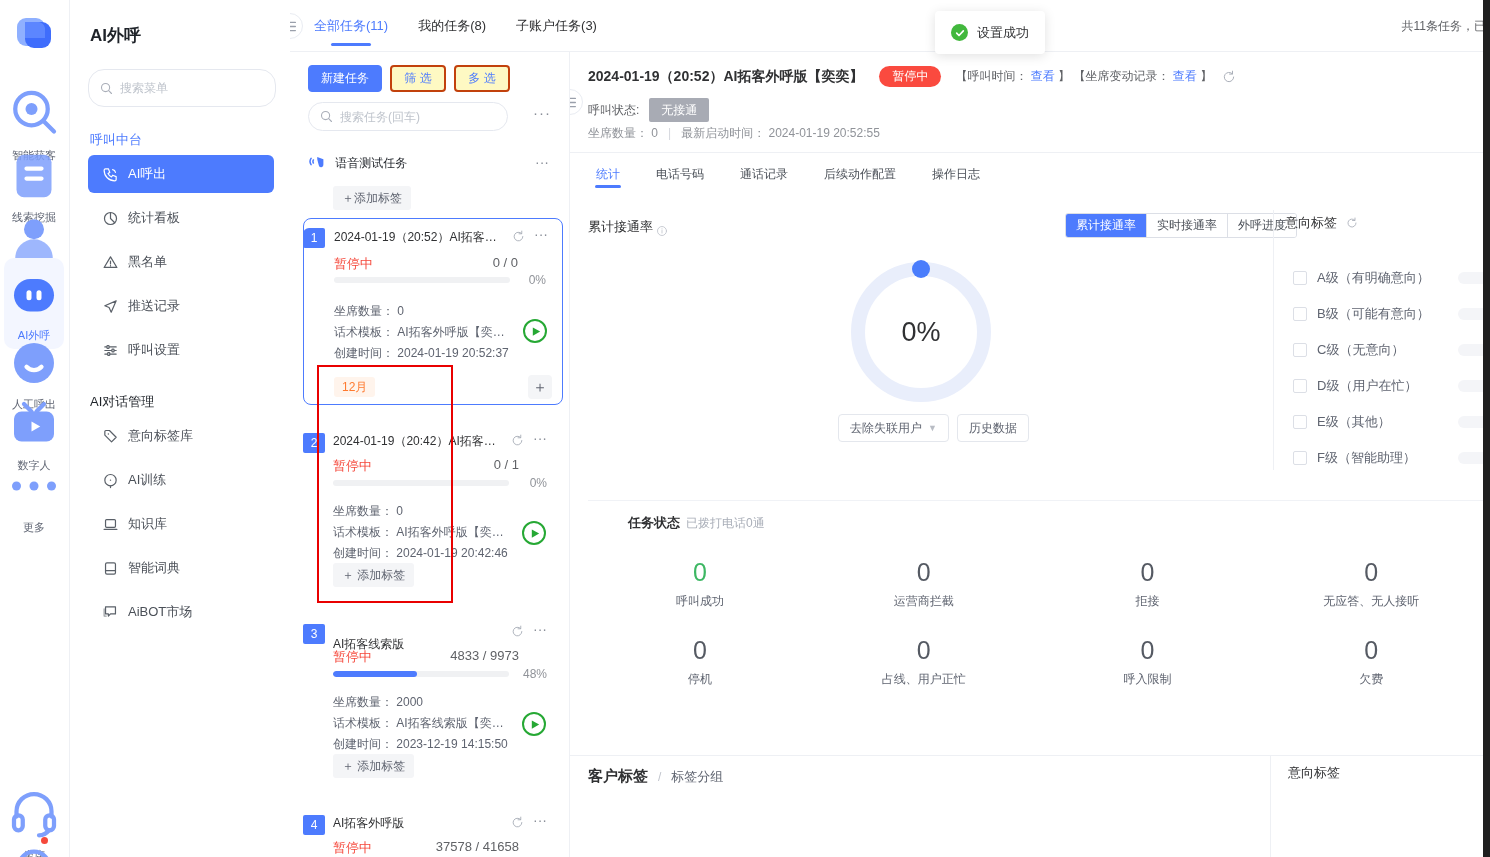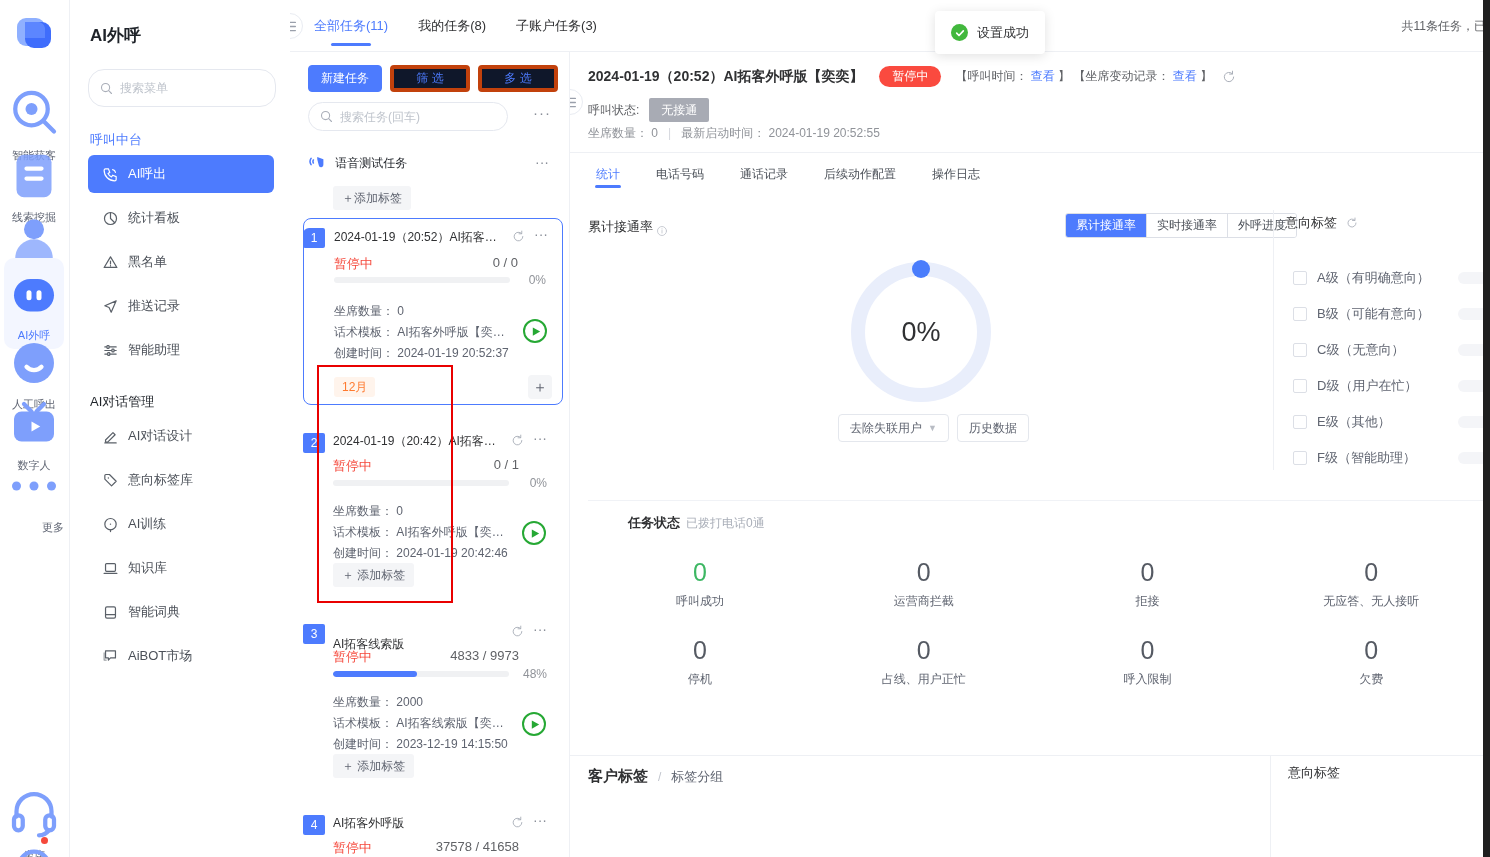--- a/index.html
+++ b/index.html
@@ -39,21 +39,21 @@
   .ttab { position:relative; display:flex; align-items:center; font-size:13px; color:#303133; cursor:pointer;text-align:right; }
   .ttab.active { color:#4d7bfe; }
   .ttab.active::after { content:""; position:absolute; left:50%; transform:translateX(-50%); bottom:6px; width:40px; height:3px; border-radius:2px; background:#4d7bfe; }
   #topbar .right-text { position:absolute; right:4px; top:18px; color:#606266; font-size:12px; white-space:nowrap; }
 
   
   #tasks { position:absolute; left:290px; top:52px; width:280px; bottom:0; border-right:1px solid #eef0f4; background:#fff; z-index:2; }
   .btn-row { position:absolute; left:18px; top:13px; display:flex; gap:8px; }
   .btn { height:27px; border-radius:4px; font-size:12px; display:flex; align-items:center; justify-content:center; cursor:pointer; white-space:nowrap; }
   .btn.primary { width:74px; background:#4d7bfe; color:#fff; border:1px solid #4d7bfe; }
-  .btn.ghost { width:80px; background:#0f172a; color:#4d7bfe; border:4px solid #c2410c; }
+  .btn.ghost { width:56px; background:#fef9c3; color:#4d7bfe; border:2px solid #c2410c; }
   .t-search { position:absolute; left:18px; top:50px; width:200px; height:29px; border:1px solid #e5e8ef; border-radius:15px; display:flex; align-items:center; padding:0 10px; }
   .t-search .sic { width:15px; height:15px; color:#a9aeb8; margin-right:6px; flex:none; }
   .t-search input { border:none; outline:none; width:100%; font-size:12px; color:#606266; font-family:inherit; }
   .t-search input::placeholder { color:#bfc4cc; }
   .t-more { position:absolute; right:18px; top:52px; color:#8a8f99; font-size:15px; letter-spacing:1px; cursor:pointer; }
   .pinned { position:absolute; left:18px; top:102px; right:14px; }
   .pinned .pic { width:20px; height:15px; color:#4d7bfe; display:inline-block; vertical-align:-2px; }
   .pinned .ptitle { font-size:12px; color:#1f2329; margin-left:4px; }
   .pinned .pdots { position:absolute; right:6px; top:0; color:#8a8f99; font-size:14px; cursor:pointer; }
   .chip { display:inline-flex; align-items:center; background:#f4f5f7; border-radius:3px; height:24px; padding:0 9px; color:#5f6470; font-size:12px; cursor:pointer; }
@@ -179,21 +179,21 @@
             </svg></span><span class="rlb">AI外呼</span></div>
         <div class="rail-item" style="top: 327px;"><span class="ric"><svg viewBox="0 0 24 24">
               <circle cx="12" cy="12" r="8" fill="currentColor" stroke="none"></circle>
               <path d="M9 13.5a4 4 0 0 0 6 0" stroke="#fff"></path>
             </svg></span><span class="rlb">人工呼出</span></div>
         <div class="rail-item" style="top: 388px;"><span class="ric"><svg viewBox="0 0 24 24">
               <path d="M8 4l3 3M16 4l-3 3"></path>
               <rect x="4" y="7" width="16" height="12" rx="3" fill="currentColor" stroke="none"></rect>
               <path d="M11 11l3.5 2-3.5 2z" fill="#fff" stroke="none"></path>
             </svg></span><span class="rlb">数字人</span></div>
-        <div class="rail-item" style="top: 450px; text-align: right;"><span class="ric"><svg viewBox="0 0 24 24">
+        <div class="rail-item" style="top: 450px;"><span class="ric"><svg viewBox="0 0 24 24">
               <circle cx="5" cy="12" r="1.8" fill="currentColor" stroke="none"></circle>
               <circle cx="12" cy="12" r="1.8" fill="currentColor" stroke="none"></circle>
               <circle cx="19" cy="12" r="1.8" fill="currentColor" stroke="none"></circle>
             </svg></span><span class="rlb">更多</span></div>
         <div class="rail-item" style="top: 778px;"><span class="ric" style="position:relative"><svg viewBox="0 0 24 24">
               <path d="M5 13v-2a7 7 0 0 1 14 0v2"></path>
               <rect x="4" y="12.5" width="3.5" height="6" rx="1.7"></rect>
               <rect x="16.5" y="12.5" width="3.5" height="6" rx="1.7"></rect>
               <path d="M18 18.5a5 5 0 0 1-4 2"></path>
             </svg></span><span class="rlb">坐席</span></div>
@@ -254,33 +254,23 @@
         </div>
         <div class="sb-item">
           <span class="mic">
             <svg viewBox="0 0 24 24">
               <path d="M4 7h16M4 12h16M4 17h16"></path>
               <rect x="7" y="5" width="3" height="4" rx="1" fill="#fff"></rect>
               <rect x="14" y="10" width="3" height="4" rx="1" fill="#fff"></rect>
               <rect x="8" y="15" width="3" height="4" rx="1" fill="#fff"></rect>
             </svg>
           </span>
-          <span>智能助理</span>
+          <span>呼叫设置</span>
         </div>
         <div class="sb-section dark">AI对话管理</div>
-        <div class="sb-item">
-          <span class="mic">
-            <svg viewBox="0 0 24 24">
-              <path d="M4 20h16" opacity="0"></path>
-              <path d="M5 17 15.5 6.5l3 3L8 20H5z"></path>
-              <path d="M4 21h16"></path>
-            </svg>
-          </span>
-          <span>AI对话设计</span>
-        </div>
         <div class="sb-item">
           <span class="mic">
             <svg viewBox="0 0 24 24">
               <path d="M4 5a1.5 1.5 0 0 1 1.5-1.5h5L20 13l-6.5 6.5L4 10z"></path>
               <circle cx="9" cy="8.5" r="1" fill="currentColor" stroke="none"></circle>
             </svg>
           </span>
           <span>意向标签库</span>
         </div>
         <div class="sb-item">

